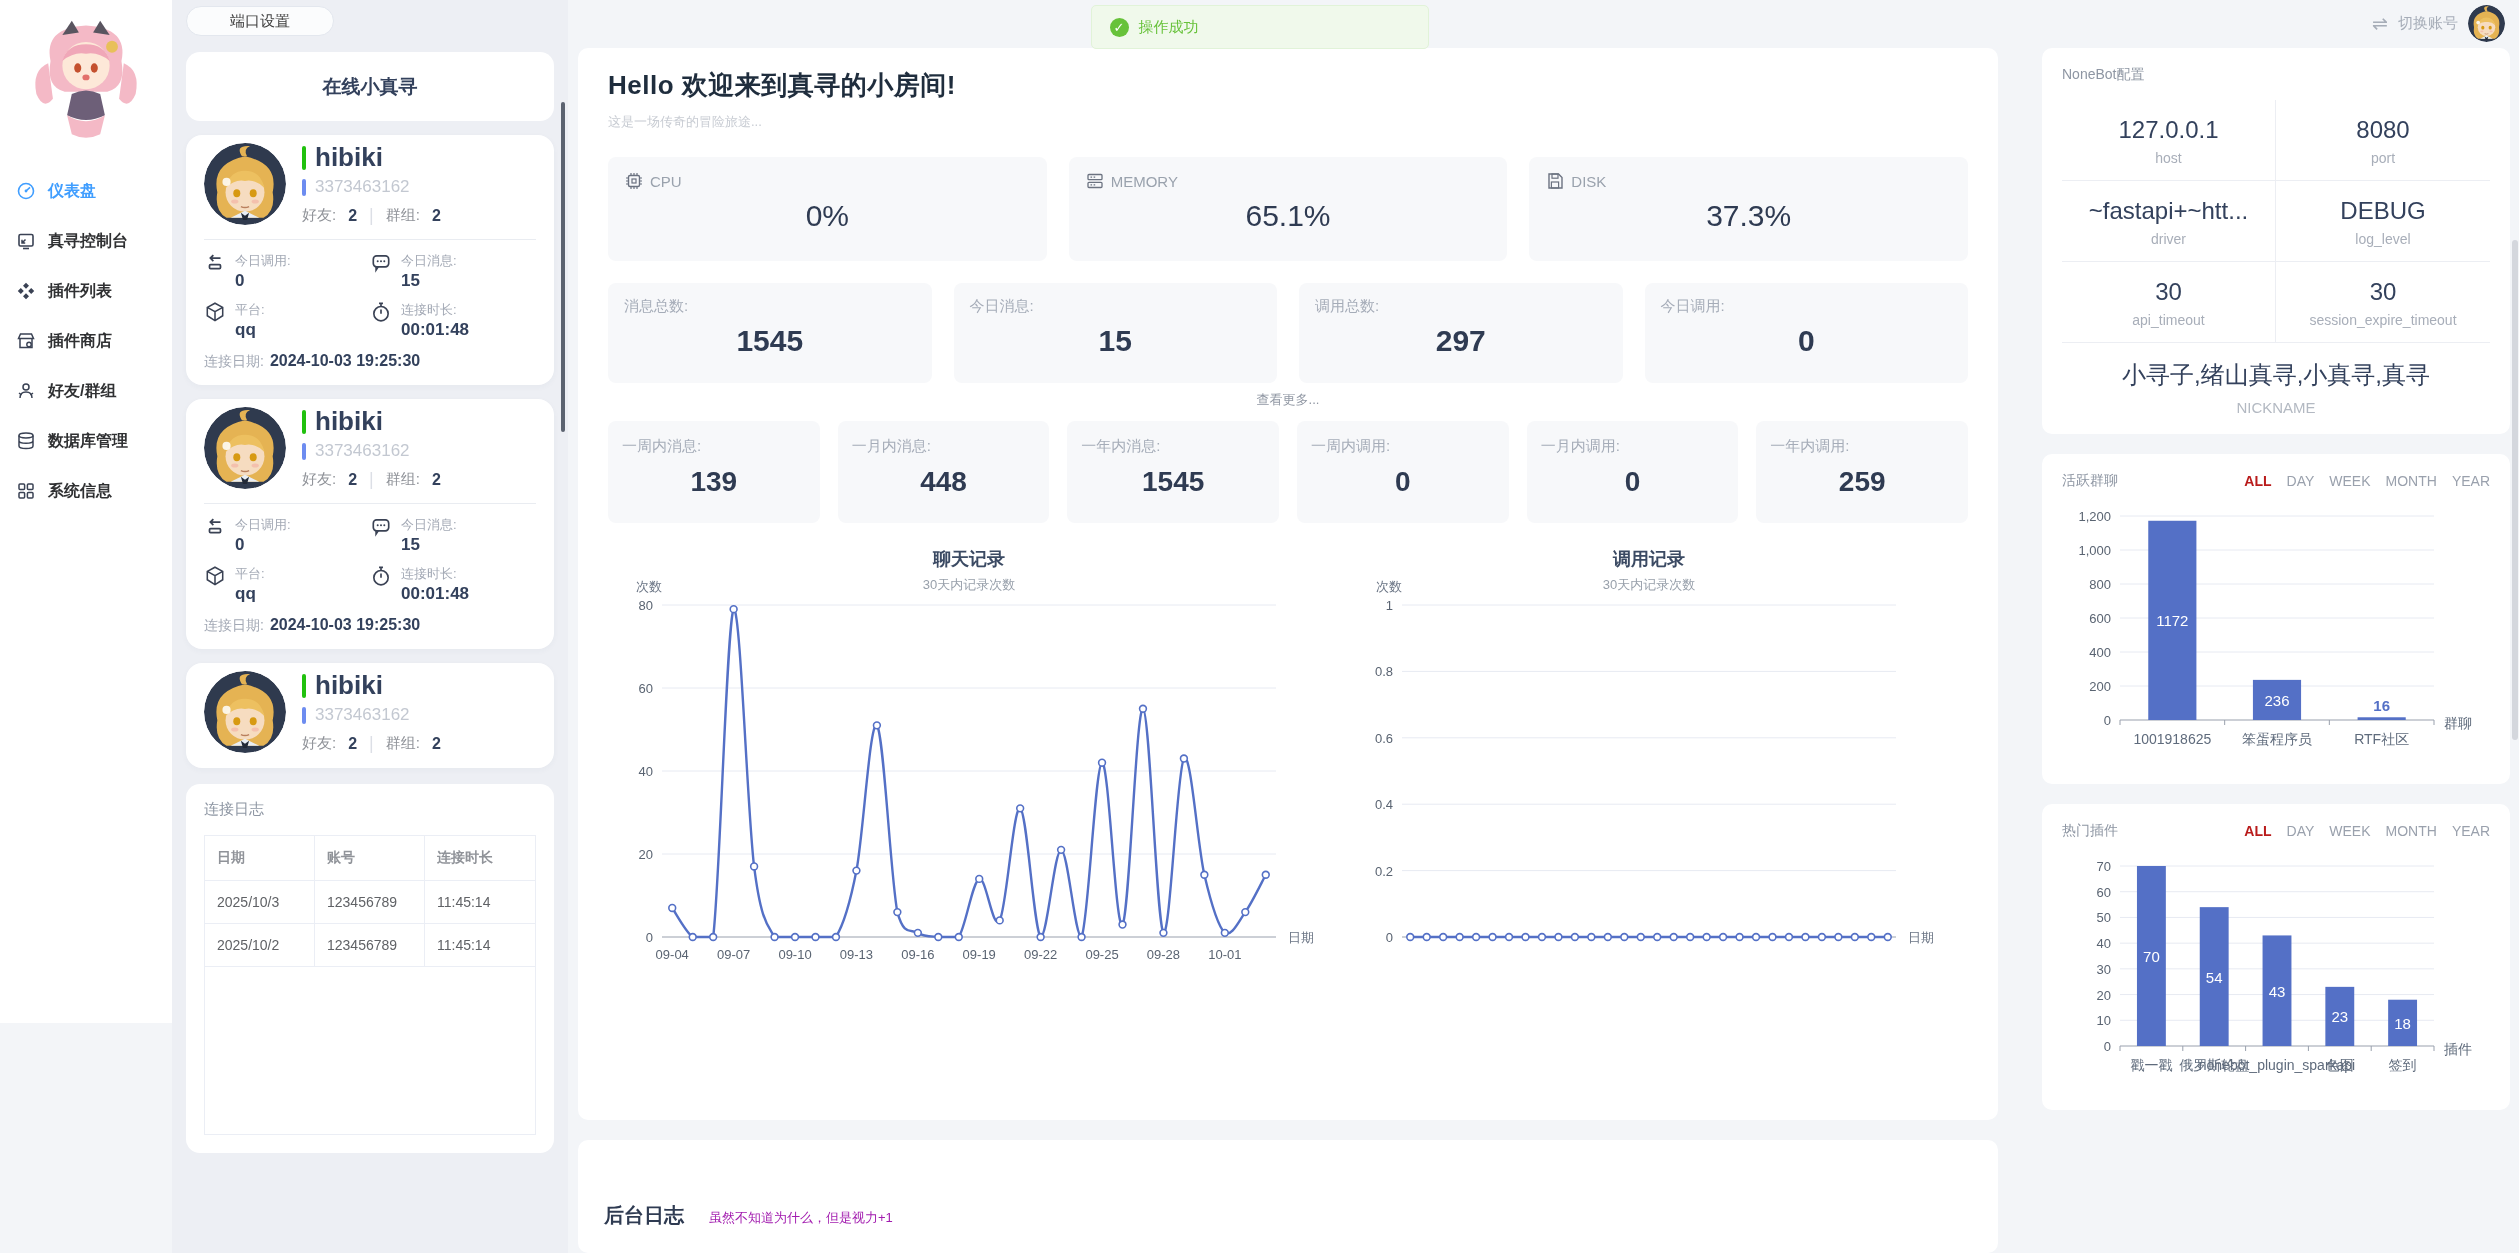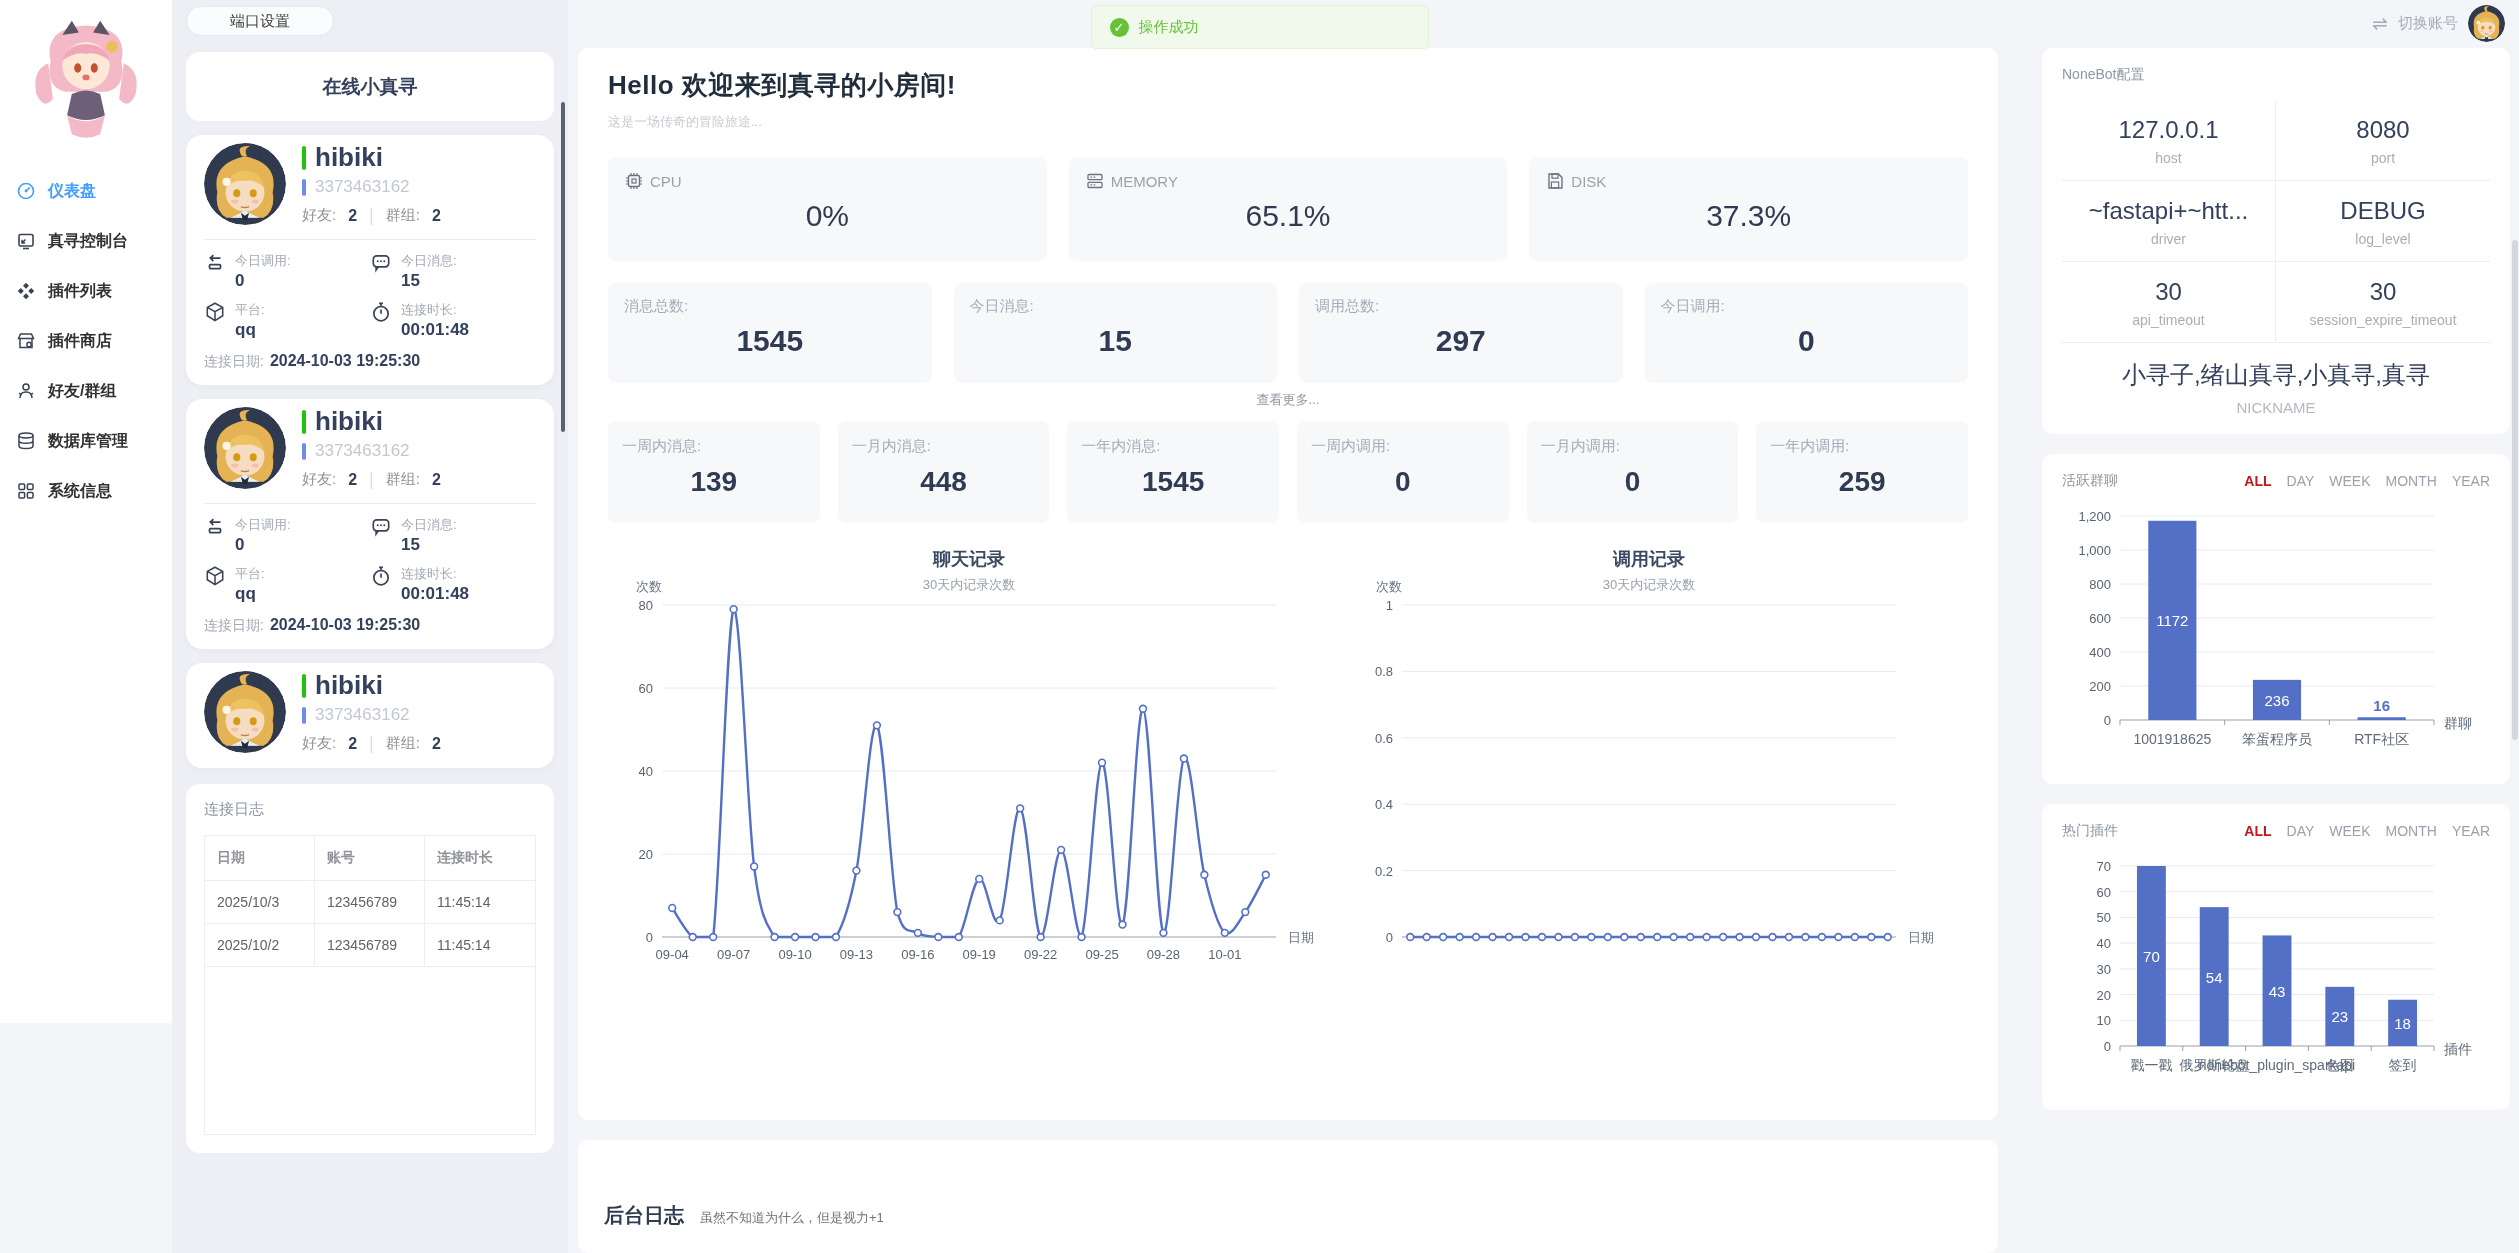--- a/index.html
+++ b/index.html
@@ -83,21 +83,21 @@
   .per-label { font-size:15px; color:#a5acb8; }
   .per-val { text-align:center; font-size:28px; font-weight:700; color:#2f3b52; margin-top:10px; }
   .charts-row { display:flex; margin-top:18px; }
   .chart-host { height:440px; }
   #chart-chat { width:740px; }
   #chart-calls { width:620px; }
 
   #logcard { position:absolute; left:578px; top:1140px; width:1420px; height:113px; background:#fff; border-radius:10px; padding:22px 26px; }
   .logc-head { display:flex; align-items:baseline; gap:16px; }
   .logc-title { font-size:20px; font-weight:700; color:#2f3b52;margin-top:40px; }
-  .logc-sub { font-size:13px; color:#737373; }
+  .logc-sub { font-size:13px; color:#a21caf;margin-left:9px; }
   .log-dark { margin-top:26px; height:8px; background:#232e40; border-radius:4px 4px 0 0; }
 
   
   #rightcol { position:absolute; left:2042px; top:48px; width:468px; }
   .rcard { background:#fff; border-radius:10px; padding:18px 20px; }
   .rcard + .rcard { margin-top:20px; }
   .r-title { font-size:14px; color:#8e96a3; }
   .cfg-grid { margin-top:16px; display:grid; grid-template-columns:1fr 1fr; }
   .cfg-cell { text-align:center; padding:16px 6px 14px; border-bottom:1px solid #eceef3; }
   .cfg-cell:nth-child(odd) { border-right:1px solid #eceef3; }

